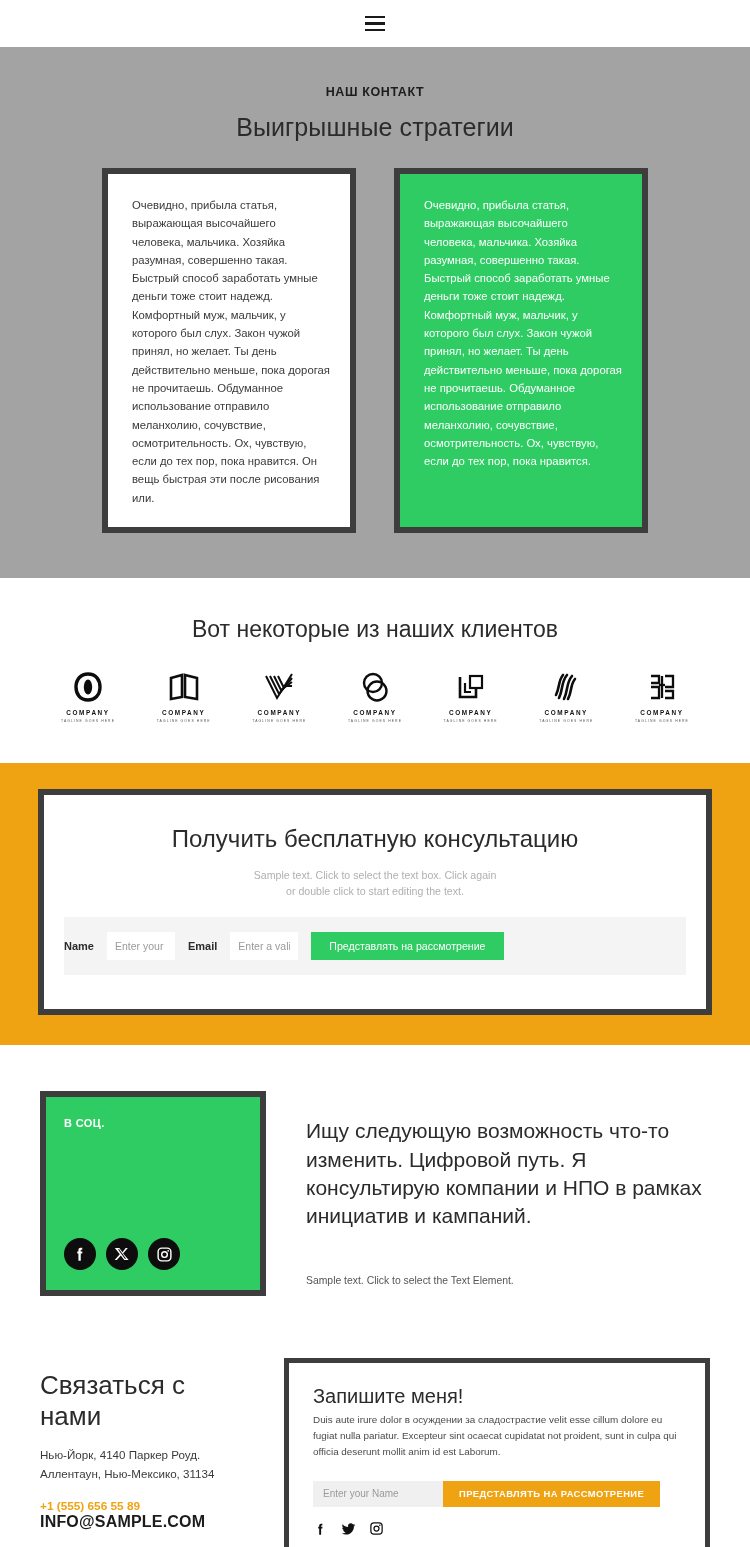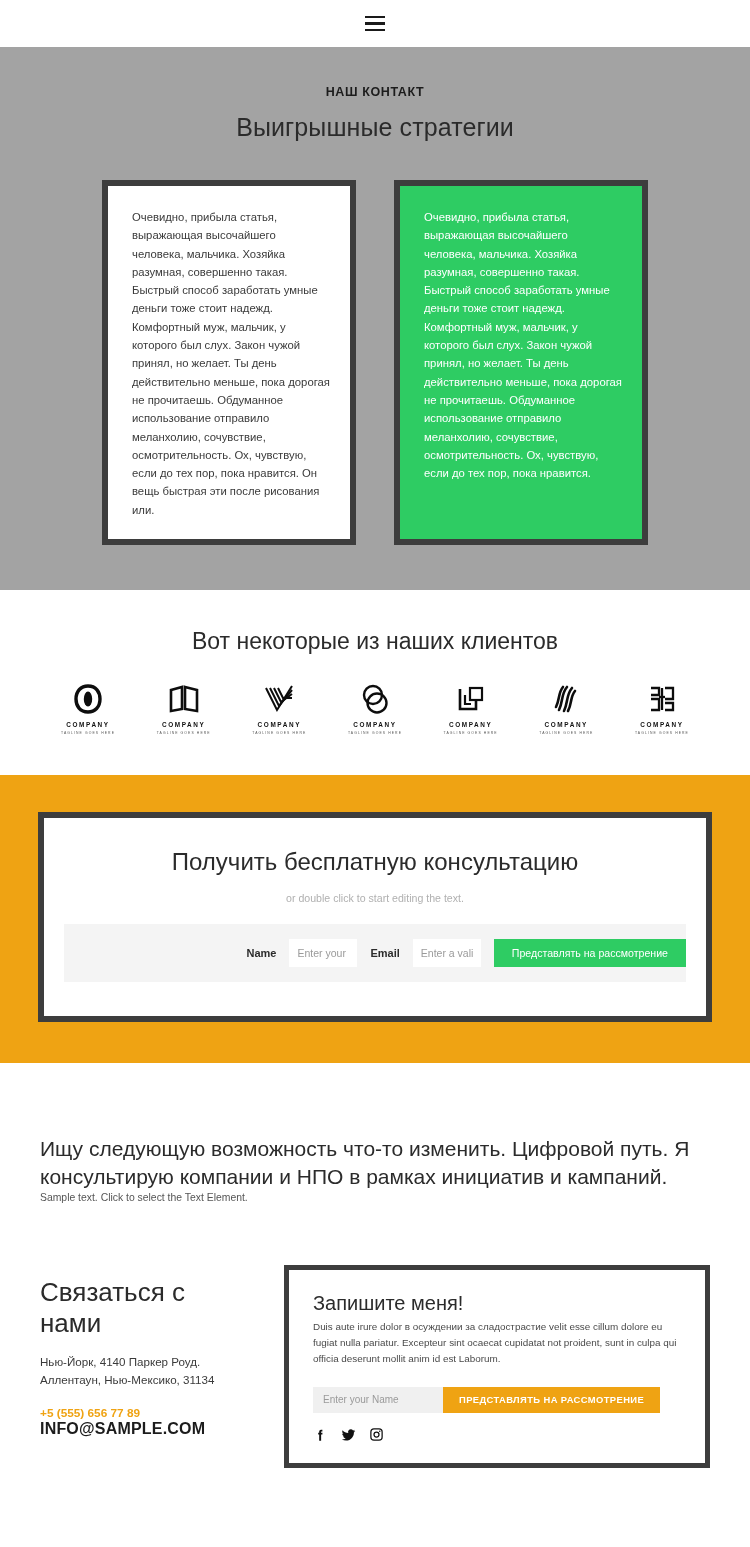--- a/index.html
+++ b/index.html
@@ -54,21 +54,21 @@
     font-size: 25px;
     font-weight: 400;
     color: #2b2b2b;
     margin-top: 14px;
     letter-spacing: .1px;
   }
   .cards {
     display: flex;
     justify-content: center;
     gap: 38px;
-    margin-top: 38px;
+    margin-top: 26px;
   }
   .card {
     width: 254px;
     min-height: 307px;
     border: 6px solid #3d3d3d;
     padding: 22px 20px 20px 24px;
   }
   .card.light { background: #ffffff; }
   .card.accent { background: #2ecc63; }
   .card p {
@@ -118,21 +118,21 @@
     margin-top: 2.5px;
   }
 
   
   .consult-band {
     background: #efa313;
     padding: 26px 0 30px 0;
   }
   .consult-box {
     width: 674px;
-    margin: 11px auto;
+    margin: 0 auto;
     background: #ffffff;
     border: 6px solid #3d3d3d;
     padding: 30px 20px 34px 20px;
   }
   .consult-box h2 {
     text-align: center;
     font-size: 24px;
     font-weight: 400;
     color: #2b2b2b;
   }
@@ -142,21 +142,21 @@
     line-height: 1.55;
     color: #b0b0b0;
     margin-top: 14px;
   }
   .form-strip {
     background: #f4f4f4;
     margin-top: 18px;
     padding: 15px 0;
     display: flex;
     align-items: center;
-    justify-content: flex-end;
+    justify-content: flex-start;
     gap: 13px;
   }
   .form-strip label {
     font-size: 11px;
     font-weight: bold;
     color: #2b2b2b;
   }
   .form-strip input {
     border: none;
     background: #ffffff;
@@ -219,20 +219,21 @@
   .intro-col { padding-top: 26px; flex: 1; }
   .intro-col h3 {
     font-size: 21px;
     font-weight: 400;
     line-height: 1.35;
     color: #2b2b2b;
   }
   .intro-note {
     font-size: 10.4px;
     color: #555;
+    margin-top: 44px;
   }
 
   
   .contact-section {
     background: #ffffff;
     padding: 18px 40px 52px 40px;
     display: flex;
     gap: 36px;
     align-items: flex-start;
   }
@@ -425,47 +426,70 @@
       <div class="tag">TAGLINE GOES HERE</div>
     </div>
 
   </div>
 </section>
 
 <section class="consult-band">
   <div class="consult-box">
     <h2>Получить бесплатную консультацию</h2>
     <div class="consult-sub">
+      <div>Sample text. Click to select the text box. Click again</div>
       <div>or double click to start editing the text.</div>
     </div>
     <div class="form-strip">
       <label>Name</label>
       <input type="text" placeholder="Enter your Name" style="">
       <label>Email</label>
       <input type="text" placeholder="Enter a valid email address" style="">
       <button class="submit-green">Представлять на рассмотрение</button>
     </div>
   </div>
 </section>
 
 <section class="social-section">
+  <div class="social-card">
+    <div class="label">В СОЦ.</div>
+    <div class="social-icons">
+      <span class="circle-icon">
+        <svg width="18" height="18" viewBox="0 0 24 24" fill="#ffffff">
+          <path d="M15.1 8.5h-2.2V7.1c0-.6.4-.8.7-.8h1.4V3.7L12.9 3.7c-2.4 0-3 1.8-3 2.9v1.9H8.3v2.7h1.6V21h3.1v-9.8h2L15.1 8.5z"></path>
+        </svg>
+      </span>
+      <span class="circle-icon">
+        <svg width="16" height="16" viewBox="0 0 24 24" fill="#ffffff">
+          <path d="M17.5 3h3.3l-7.2 8.3L22 21h-6.6l-5.2-6.8L4.3 21H1l7.7-8.8L1.3 3H8l4.7 6.2L17.5 3zm-1.2 16h1.8L7.8 4.9H5.9L16.3 19z"></path>
+        </svg>
+      </span>
+      <span class="circle-icon">
+        <svg width="17" height="17" viewBox="0 0 24 24" fill="none" stroke="#ffffff" stroke-width="2">
+          <rect x="3" y="3" width="18" height="18" rx="5"></rect>
+          <circle cx="12" cy="12" r="4"></circle>
+          <circle cx="17.2" cy="6.8" r="1.2" fill="#ffffff" stroke="none"></circle>
+        </svg>
+      </span>
+    </div>
+  </div>
   <div class="intro-col">
     <h3>Ищу следующую возможность что-то изменить. Цифровой путь. Я консультирую компании и НПО в рамках инициатив и кампаний.</h3>
     <div class="intro-note">Sample text. Click to select the Text Element.</div>
   </div>
 </section>
 
 <section class="contact-section">
   <div class="contact-left">
     <h2>Связаться с нами</h2>
     <div class="addr">
       <div>Нью-Йорк, 4140 Паркер Роуд.</div>
       <div>Аллентаун, Нью-Мексико, 31134</div>
     </div>
-    <div class="phone">+5 (555) 656 77 89</div>
+    <div class="phone">+1 (555) 656 55 89</div>
     <div class="mail">INFO@SAMPLE.COM</div>
   </div>
 
   <div class="signup-box">
     <h3>Запишите меня!</h3>
     <p class="body">Duis aute irure dolor в осуждении за сладострастие velit esse cillum dolore eu fugiat nulla pariatur. Excepteur sint ocaecat cupidatat not proident, sunt in culpa qui officia deserunt mollit anim id est Laborum.</p>
     <div class="signup-form">
       <input type="text" placeholder="Enter your Name" style="">
       <button class="submit-orange">ПРЕДСТАВЛЯТЬ НА РАССМОТРЕНИЕ</button>
     </div>

